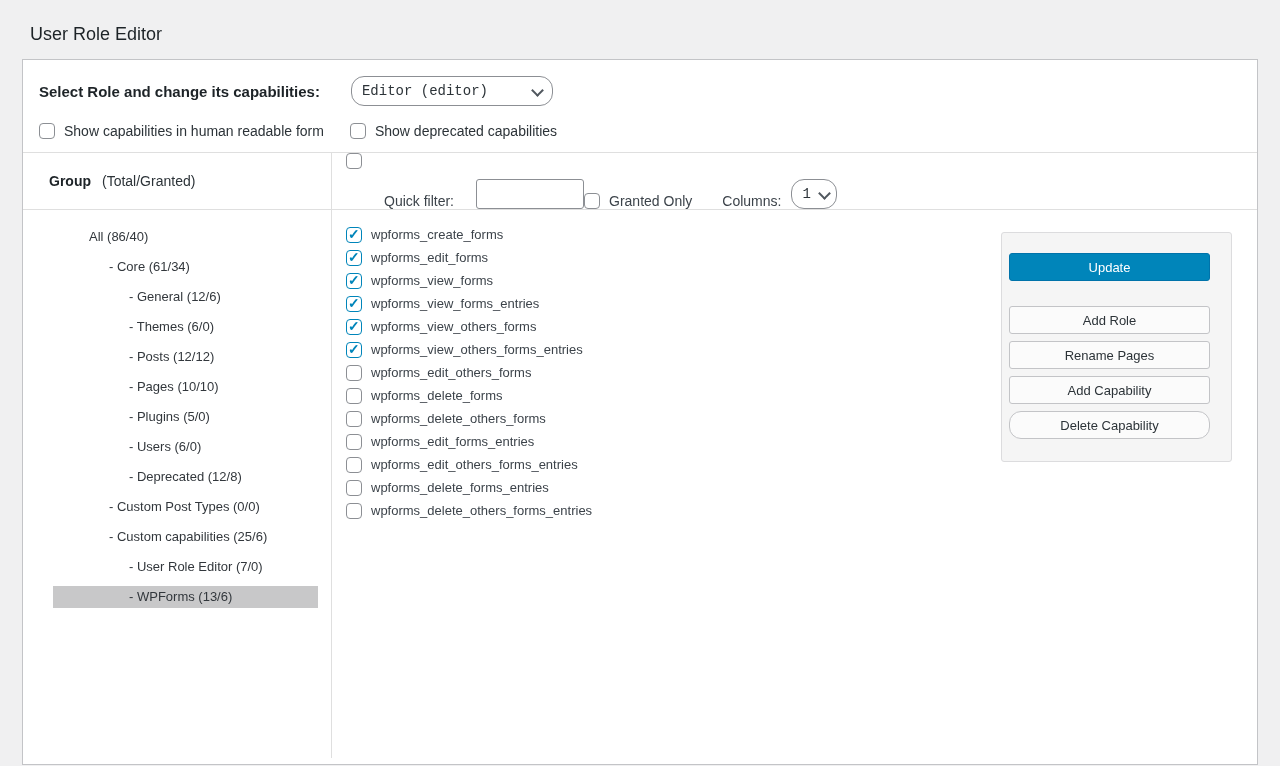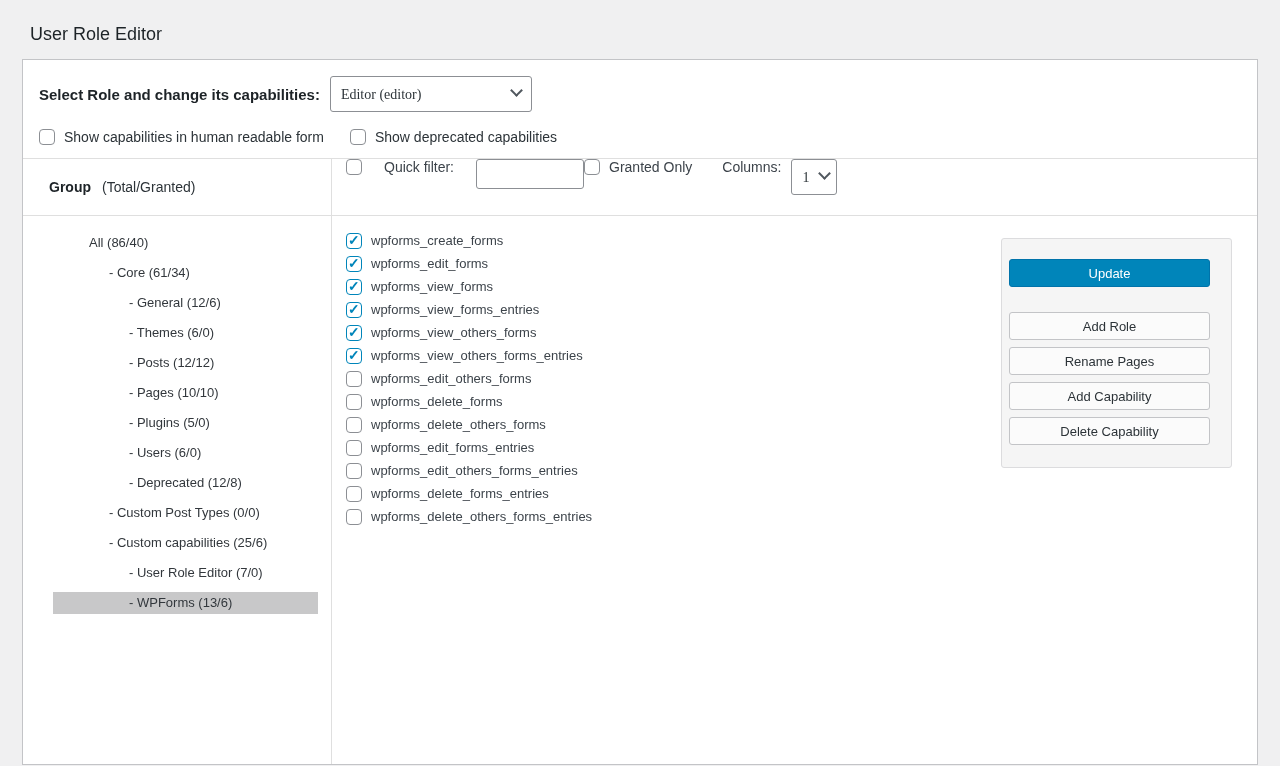--- a/index.html
+++ b/index.html
@@ -18,34 +18,34 @@
     margin: 6px 0 14px 8px;
   }
   .panel {
     background: #fff;
     border: 1px solid var(--panel-border, #c3c4c7);
     min-height: 706px;
   }
 
   
   .top-section { padding: 16px 16px 13px 16px; }
-  .role-row { display: flex; align-items: center; gap: 10px; }
+  .role-row { display: flex; align-items: center; gap: 31px; }
   .role-row-label { font-size: 15px; font-weight: 700; color: #1d2327; }
 
   .select-wrap { position: relative; display: inline-block; }
   select {
     appearance: none; -webkit-appearance: none;
     background: #fff;
     border: 1px solid #8c8f94;
-    border-radius: 3px;
+    border-radius: 13px;
     font-size: 14px;
     color: #2c3338;
     padding: 0 28px 0 10px;
-    height: 36px;
-    font-family: Liberation Serif, serif;
+    height: 30px;
+    font-family: Liberation Mono, monospace;
     cursor: pointer;
   }
   .select-wrap::after {
     content: "";
     position: absolute;
     right: 11px; top: 10px;
     width: 7px; height: 7px;
     border-left: 2px solid #50575e;
     border-bottom: 2px solid #50575e;
     transform: rotate(-45deg);
@@ -91,21 +91,21 @@
     display: flex; align-items: center;
     padding-left: 26px;
     height: 56px;
     font-size: 14px;
     color: #2c3338;
   }
   .group-header-cell .group-bold { font-weight: 700; color: #1d2327; }
   .group-header-cell .group-hint { margin-left: 11px; }
   .filter-cell {
     flex: 1;
-    display: flex; align-items: flex-start;
+    display: flex; align-items: flex-end;
     padding-left: 14px;
     height: 56px;
   }
   .select-all-cb { align-self: flex-start; margin-top: 12px; }
   .quick-filter-label { margin-left: 22px; font-size: 14px; }
   .quick-filter-input {
     margin-left: 22px;
     width: 108px; height: 30px;
     border: 1px solid #8c8f94;
     border-radius: 3px;
@@ -178,21 +178,21 @@
     border: 1px solid var(--primary-button-border, #006799);
     color: #fff;
     margin-bottom: 25px;
   }
   .btn-secondary {
     background: #fbfbfb;
     border: 1px solid #c3c4c7;
     color: #2c3338;
     margin-bottom: 7px;
   }
-  .btn-secondary:last-child { margin-bottom: 0; }
+  .btn-secondary:last-child { margin-bottom: 0; border-radius: 12px; }
 </style>
 </head>
 <body>
 
 <div class="page">
   <h1 class="page-title">User Role Editor</h1>
 
   <div class="panel">
 
     <div class="top-section">

